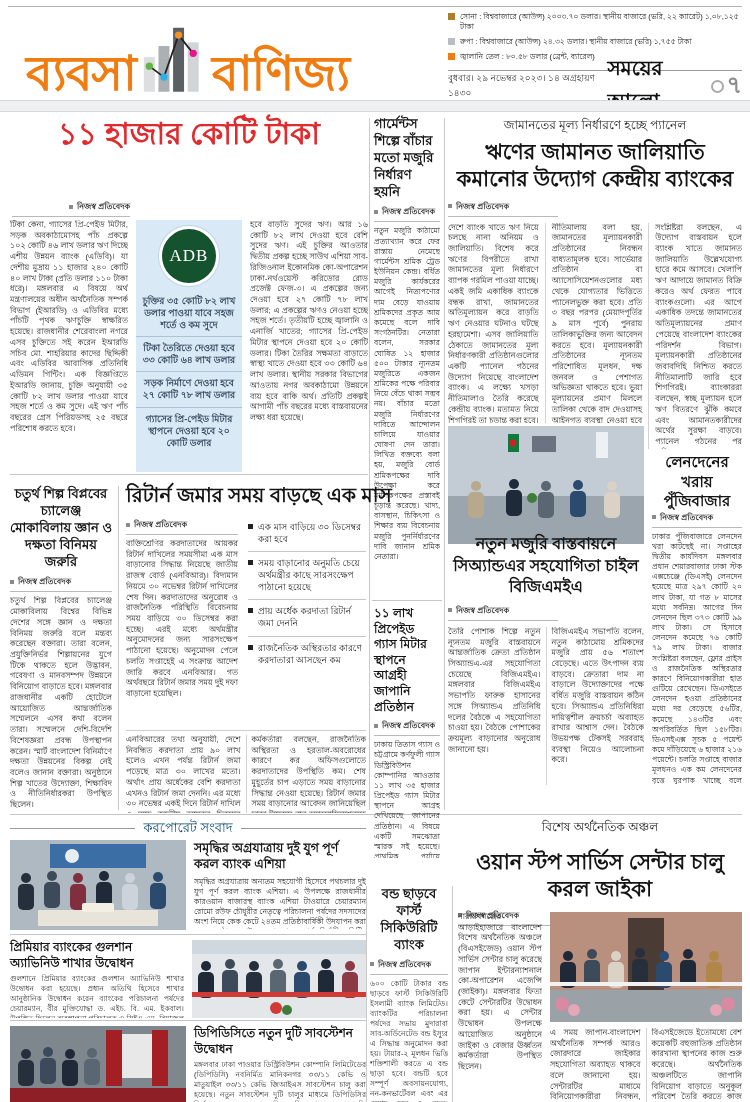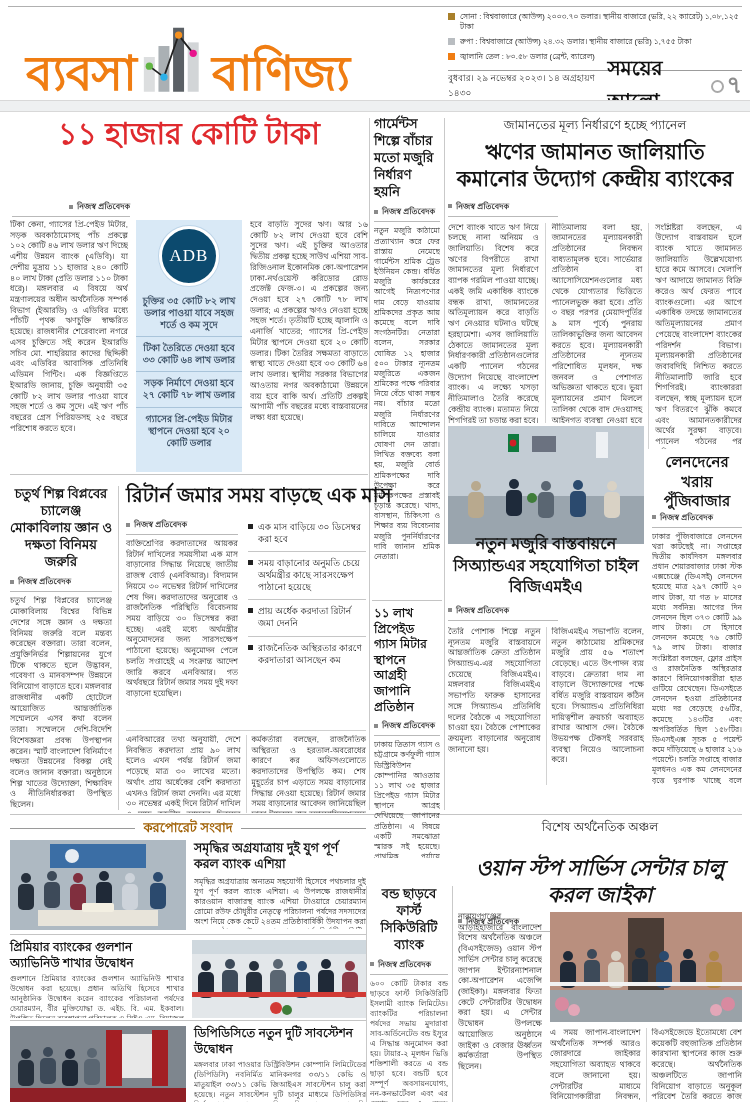--- a/index.html
+++ b/index.html
@@ -30,40 +30,40 @@
   .body{font-size:8px;line-height:1.34;text-align:justify;color:#262626;overflow:hidden;}
   .kicker{font-size:12px;text-align:center;color:#222;font-weight:500;}
   .h-main-red{font-size:30px;line-height:1.22;font-weight:bold;color:#e02a2e;text-align:center;}
   .h-big{font-weight:bold;color:#141414;text-align:center;}
   .h-col{font-weight:bold;color:#141414;line-height:1.3;}
   .cols{display:flex;}
   .cols .c{overflow:hidden;}
 
   
   .factbox{background:#d9e9f6;display:flex;flex-direction:column;align-items:center;overflow:hidden;}
-  .adb-logo{width:54px;height:54px;border-radius:50%;background:#0c4a6e;border:3px solid #ffffff;
+  .adb-logo{width:54px;height:54px;border-radius:50%;background:#14532d;border:3px solid #ffffff;
             box-shadow:0 0 0 1px #bcd4e8;display:flex;align-items:center;justify-content:center;
             margin:6px auto 4px auto;flex:0 0 auto;}
   .adb-logo span{color:#fff;font-family:"Liberation Serif","DejaVu Serif",serif;font-size:17px;letter-spacing:1px;}
   .facts{width:100%;}
   .facts .f{padding:5px 5px;border-bottom:1px solid #a9c4da;font-size:9.3px;font-weight:bold;
             color:#3a4e63;text-align:center;line-height:1.3;}
   .facts .f:last-child{border-bottom:none;}
 
   
   .bullets{list-style:none;margin:0;padding:0;}
   .bullets li{display:flex;gap:5px;font-size:9px;line-height:1.3;color:#222;
               padding:6px 0;border-bottom:1px solid #c6c6c6;}
   .bullets li:last-child{border-bottom:none;}
   .bullets .bq{width:5px;height:5px;background:#222;flex:0 0 auto;margin-top:2px;}
 
   
   .secstrip{display:flex;align-items:center;gap:8px;}
   .secstrip .ln{flex:1;height:1px;background:#9a9a9a;}
-  .secstrip .t{color:#a16207;font-weight:bold;font-size:13px;}
+  .secstrip .t{color:#0c4a6e;font-weight:normal;font-size:13px;}
 
   .sub-rule{border-top:1px solid #aaa;border-bottom:1px solid #aaa;padding:3px 0;
             font-size:10px;text-align:center;font-weight:500;color:#222;margin:4px 0;}
 
   .photo{position:absolute;overflow:hidden;background:#b9c3cc;}
   .photo svg{display:block;width:100%;height:100%;}
 </style>
 </head>
 <body>
 
@@ -387,21 +387,21 @@
     <div class="h-col" style="font-size:13px;text-align:center;">বন্ড ছাড়বে ফার্স্ট সিকিউরিটি ব্যাংক</div>
     <div class="byline" style="margin-top:4px;">
       <span class="bsq"></span>
         <span>নিজস্ব প্রতিবেদক</span>
     </div>
     <div class="body" style="margin-top:4px;height:146px;font-size:7.5px;">৬০০ কোটি টাকার বন্ড ছাড়বে ফার্স্ট সিকিউরিটি ইসলামী ব্যাংক লিমিটেড। ব্যাংকটির পরিচালনা পর্ষদের সভায় মুদারাবা সাব-অর্ডিনেটেড বন্ড ইস্যুর এ সিদ্ধান্ত অনুমোদন করা হয়। টায়ার-২ মূলধন ভিত্তি শক্তিশালী করতে এ বন্ড ছাড়া হবে। বন্ডটি হবে সম্পূর্ণ অবসায়নযোগ্য, নন-কনভার্টেবল এবং এর মেয়াদ হবে ৭ বছর। বাংলাদেশ সিকিউরিটিজ অ্যান্ড এক্সচেঞ্জ কমিশন (বিএসইসি) এবং বাংলাদেশ ব্যাংকের সম্মতি নিয়ে বন্ড ইস্যু করবে ব্যাংকটি। বন্ডের অর্থে ব্যাংকের মূলধন পর্যাপ্ততার হার বাড়বে বলে জানানো হয়।</div>
   </div>
 
   <div class="abs" style="left:458px;top:818px;width:284px;height:284px;">
     <div class="kicker">বিশেষ অর্থনৈতিক অঞ্চল</div>
-    <div class="h-big" style="font-size:21px;line-height:1.3;margin-top:16px;font-style:italic;">ওয়ান স্টপ সার্ভিস সেন্টার চালু করল জাইকা</div>
+    <div class="h-big" style="font-size:21px;line-height:1.3;margin-top:10px;">ওয়ান স্টপ সার্ভিস সেন্টার চালু করল জাইকা</div>
     <div class="byline" style="width:110px;margin-top:6px;">
       <span class="bsq"></span>
         <span>নিজস্ব প্রতিবেদক</span>
     </div>
     <div class="abs body" style="left:0;top:94px;width:84px;height:190px;">নারায়ণগঞ্জের আড়াইহাজারে বাংলাদেশ বিশেষ অর্থনৈতিক অঞ্চলে (বিএসইজেড) ওয়ান স্টপ সার্ভিস সেন্টার চালু করেছে জাপান ইন্টারন্যাশনাল কো-অপারেশন এজেন্সি (জাইকা)। মঙ্গলবার ফিতা কেটে সেন্টারটির উদ্বোধন করা হয়। এ সেন্টার উদ্বোধন উপলক্ষে আয়োজিত অনুষ্ঠানে জাইকা ও বেজার ঊর্ধ্বতন কর্মকর্তারা উপস্থিত ছিলেন।</div>
     <div class="photo" style="left:92px;top:94px;width:192px;height:110px;">
       <svg viewBox="0 0 192 110">
         <rect width="192" height="110" fill="#b98f7e"></rect>
         <rect y="78" width="192" height="32" fill="#9aa2a8"></rect>
         <rect x="78" y="6" width="36" height="72" fill="#4a3c35"></rect>

